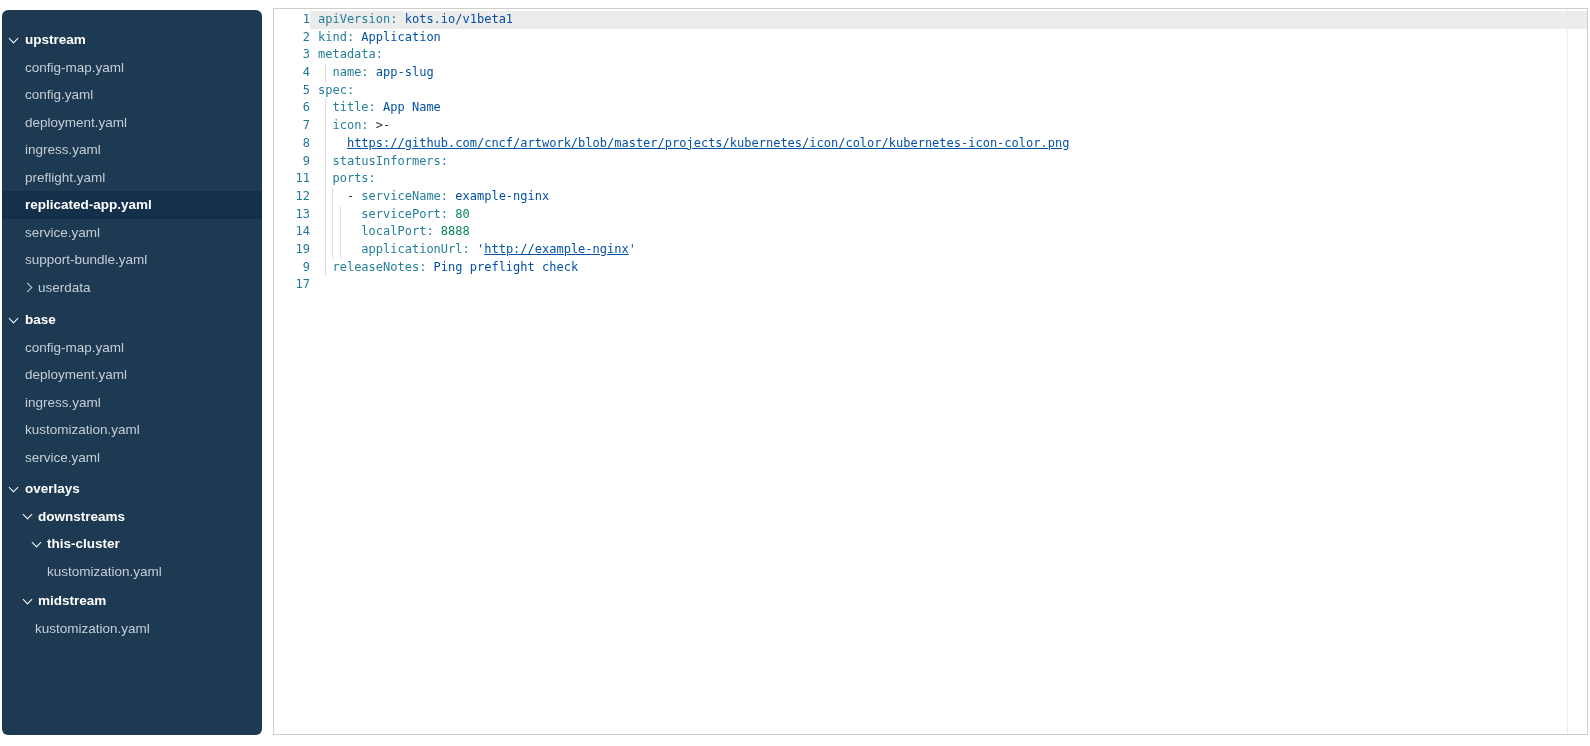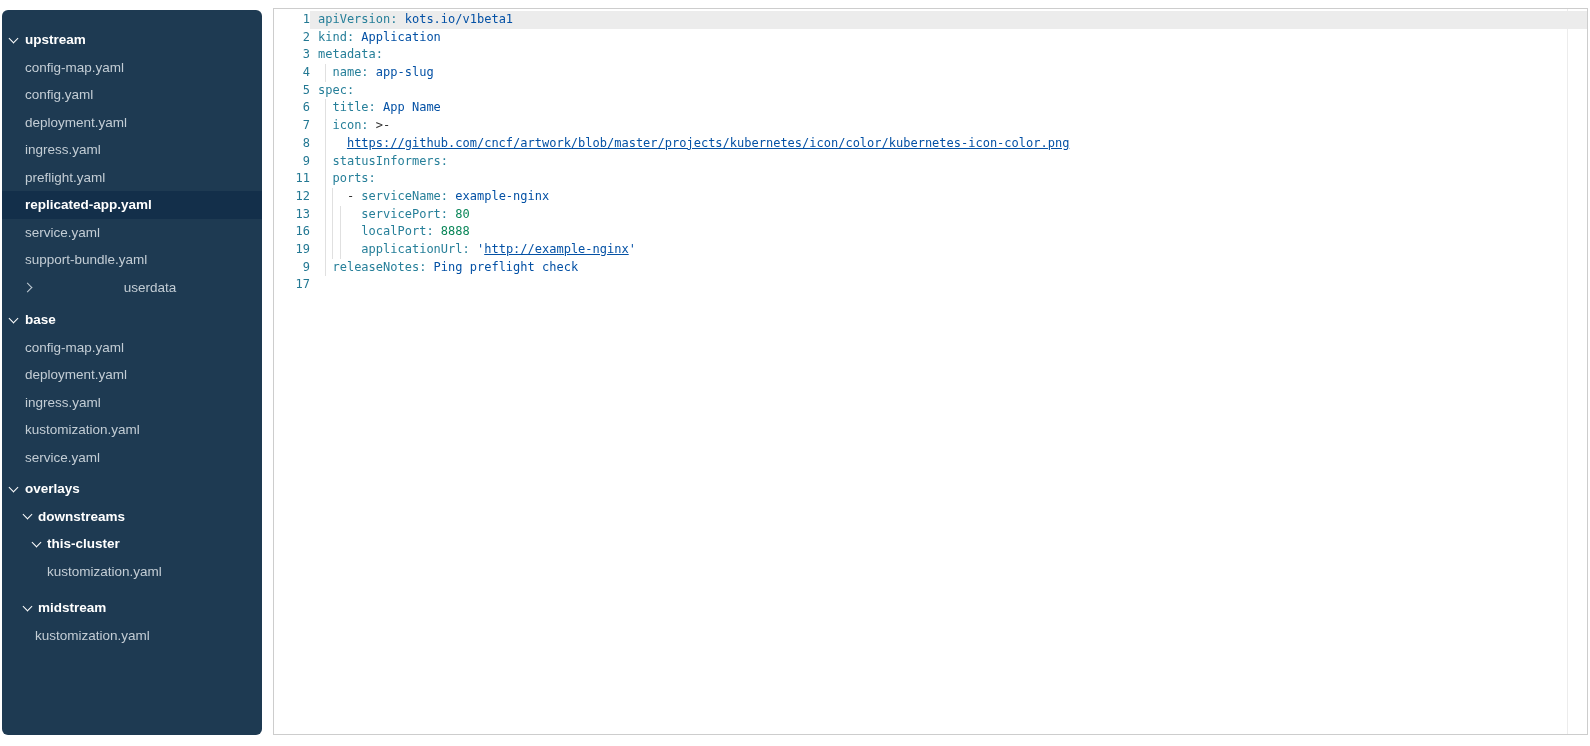--- a/index.html
+++ b/index.html
@@ -68,21 +68,21 @@
       </div>
       <div class="tree-row sel" style="padding-left: 23px;">
         <span class="lbl">replicated-app.yaml</span>
       </div>
       <div class="tree-row" style="padding-left: 23px;">
         <span class="lbl">service.yaml</span>
       </div>
       <div class="tree-row" style="padding-left: 23px;">
         <span class="lbl">support-bundle.yaml</span>
       </div>
-      <div class="tree-row" style="padding-left: 36px; justify-content: center;">
+      <div class="tree-row" style="padding-left: 36px;">
         <span class="chev right" style="left: 22px;"></span>
         <span class="lbl">userdata</span>
       </div>
       <div class="tree-row hdr" style="padding-left: 23px; margin-top: 5px;">
         <span class="chev down" style="left: 8px;"></span>
         <span class="lbl">base</span>
       </div>
       <div class="tree-row" style="padding-left: 23px;">
         <span class="lbl">config-map.yaml</span>
       </div>
@@ -106,21 +106,21 @@
         <span class="chev down" style="left: 22px;"></span>
         <span class="lbl">downstreams</span>
       </div>
       <div class="tree-row hdr" style="padding-left: 45px;">
         <span class="chev down" style="left: 31px;"></span>
         <span class="lbl">this-cluster</span>
       </div>
       <div class="tree-row" style="padding-left: 45px;">
         <span class="lbl">kustomization.yaml</span>
       </div>
-      <div class="tree-row hdr" style="padding-left: 36px; margin-top: 9px;">
+      <div class="tree-row hdr" style="padding-left: 36px; margin-top: 2px;">
         <span class="chev down" style="left: 22px;"></span>
         <span class="lbl">midstream</span>
       </div>
       <div class="tree-row" style="padding-left: 33px;">
         <span class="lbl">kustomization.yaml</span>
       </div>
     </nav>
   <div class="editor">
     <div class="code">
         <div class="cl active">
@@ -165,21 +165,21 @@
         </div>
         <div class="cl">
           <span class="ln">12</span>
           <span class="lc"><span class="guide" style="left: calc(1ch + 8px);"></span><span class="guide" style="left: calc(2ch + 8px);"></span><span class="tt">    </span><span class="td">- </span><span class="tk">serviceName:</span><span class="tt"> </span><span class="tv">example-nginx</span></span>
         </div>
         <div class="cl">
           <span class="ln">13</span>
           <span class="lc"><span class="guide" style="left: calc(1ch + 8px);"></span><span class="guide" style="left: calc(2ch + 8px);"></span><span class="guide" style="left: calc(3ch + 8px);"></span><span class="tt">      </span><span class="tk">servicePort:</span><span class="tt"> </span><span class="tn">80</span></span>
         </div>
         <div class="cl">
-          <span class="ln">16</span>
+          <span class="ln">14</span>
           <span class="lc"><span class="guide" style="left: calc(1ch + 8px);"></span><span class="guide" style="left: calc(2ch + 8px);"></span><span class="guide" style="left: calc(3ch + 8px);"></span><span class="tt">      </span><span class="tk">localPort:</span><span class="tt"> </span><span class="tn">8888</span></span>
         </div>
         <div class="cl">
           <span class="ln">19</span>
           <span class="lc"><span class="guide" style="left: calc(1ch + 8px);"></span><span class="guide" style="left: calc(2ch + 8px);"></span><span class="guide" style="left: calc(3ch + 8px);"></span><span class="tt">      </span><span class="tk">applicationUrl:</span><span class="tt"> </span><span class="tv">'</span><span class="tl">http://example-nginx</span><span class="tv">'</span></span>
         </div>
         <div class="cl">
           <span class="ln">9</span>
           <span class="lc"><span class="guide" style="left: calc(1ch + 8px);"></span><span class="tt">  </span><span class="tk">releaseNotes:</span><span class="tt"> </span><span class="tv">Ping preflight check</span></span>
         </div>

